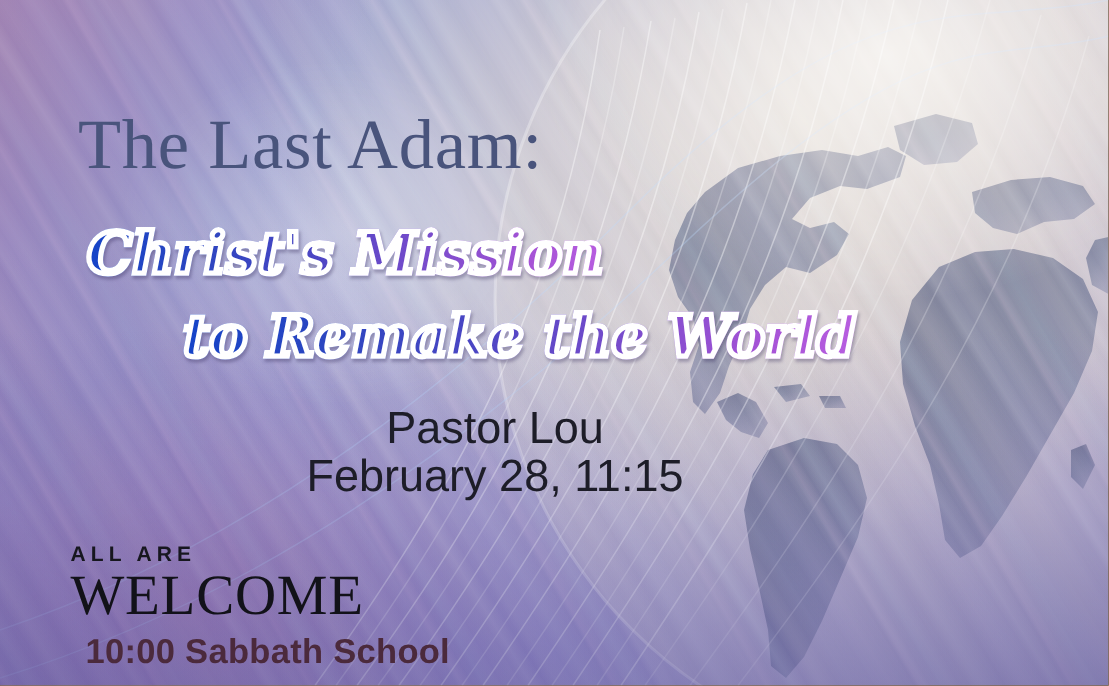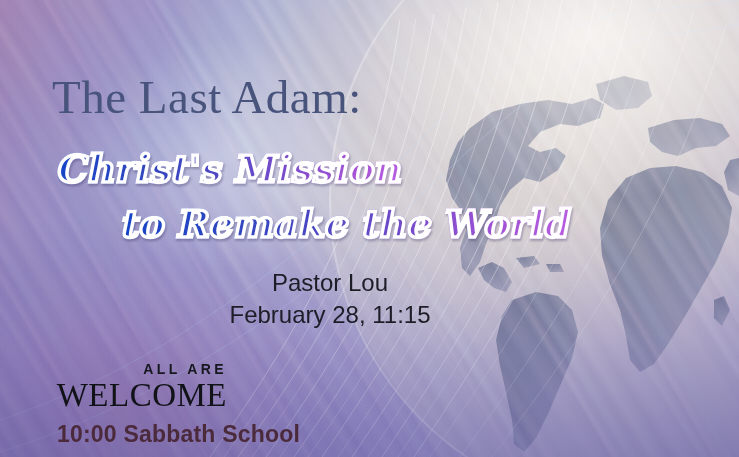--- a/index.html
+++ b/index.html
@@ -137,45 +137,45 @@
   }
   #script-line-1 { left: 58px; top: 150px; }
   #script-line-2 { left: 122px; top: 205px; }
 
   .meta-line {
     position: absolute;
     width: 660px;
     left: 0;
     text-align: center;
     font-family: "Liberation Sans", sans-serif;
-    font-size: 24px;
+    font-size: 30px;
     line-height: 1;
     color: #1d1d28;
   }
   #speaker-name { top: 271px; }
   #service-datetime { top: 303px; text-align: center; }
 
   #welcome-block {
     position: absolute;
     left: 47px;
     top: 362px;
     width: 180px;
-    text-align: right;
+    text-align: left;
   }
   #welcome-kicker {
     font-family: "Liberation Sans", sans-serif;
     font-weight: bold;
     font-size: 14px;
     letter-spacing: 3.4px;
     color: #17171f;
     line-height: 1;
   }
   #welcome-word {
     font-family: "Liberation Serif", "DejaVu Serif", serif;
-    font-size: 33px;
+    font-size: 38px;
     letter-spacing: 0.5px;
     color: #121219;
     line-height: 1.05;
     margin-top: 2px;
   }
 
   #sabbath-school {
     position: absolute;
     left: 57px;
     top: 421px;

